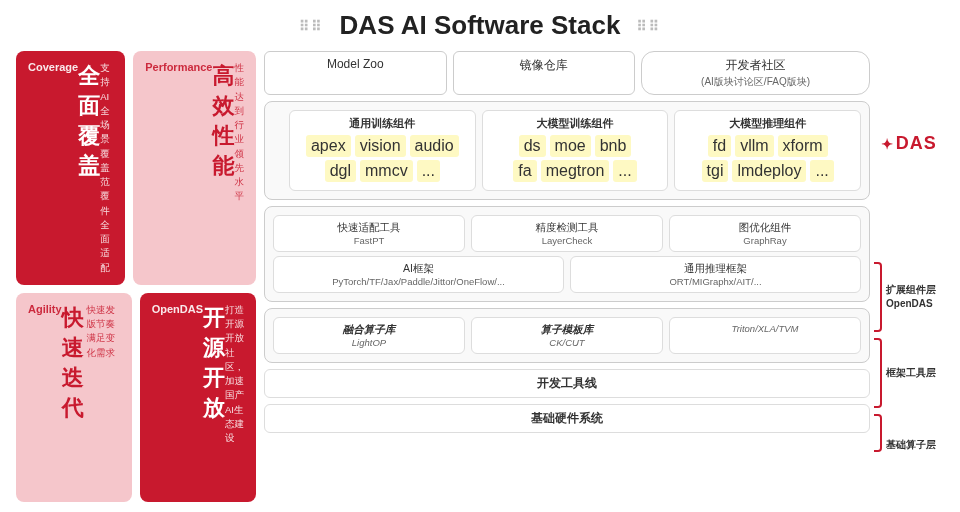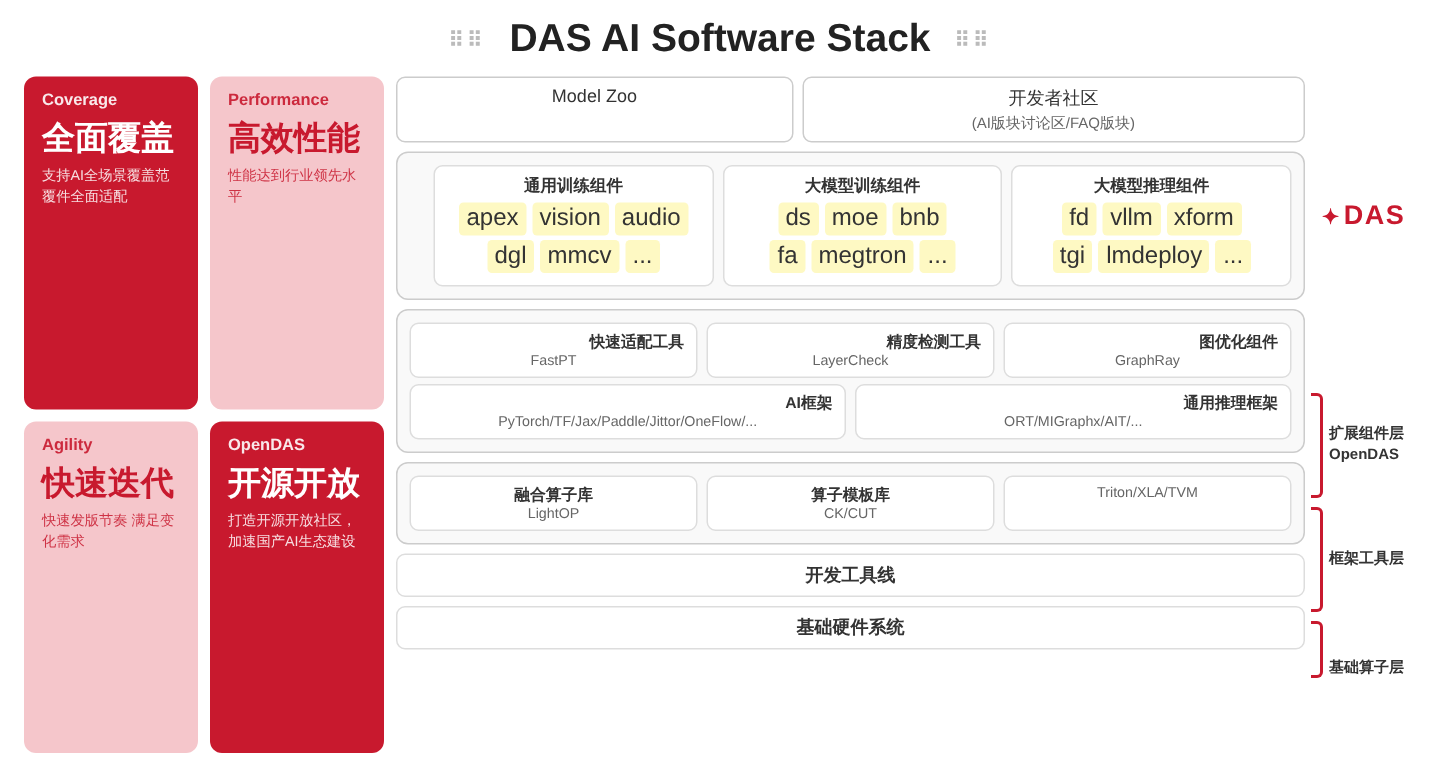--- a/index.html
+++ b/index.html
@@ -48,21 +48,20 @@
     .left-row {
       display: flex;
       gap: 8px;
       flex: 1;
     }
     .left-card {
       flex: 1;
       border-radius: 8px;
       padding: 10px 12px;
       display: flex;
-      flex-direction: column;
     }
     .left-card.red {
       background: #c8192e;
       color: #fff;
     }
     .left-card.light-red {
       background: #f5c6cb;
       color: #c8192e;
     }
     .left-card .card-label {
@@ -91,20 +90,21 @@
       border: 1.5px solid #ccc;
       border-radius: 6px;
       text-align: center;
       padding: 5px 13px;
       font-size: 12px;
       color: #333;
       background: #fff;
     }
     .top-box.wide {
       flex: 1.3;
+      border-radius: 13px;
     }
     .top-box .sub-text {
       font-size: 10px;
       color: #666;
     }
     
     .section-block {
       border: 1.5px solid #ccc;
       border-radius: 8px;
       padding: 8px;
@@ -147,32 +147,32 @@
     }
     .framework-box {
       border: 1.5px solid #ddd;
       border-radius: 6px;
       padding: 5px 8px;
       background: #fff;
       text-align: center;
     }
     .framework-box .fb-title {
       font-size: 10.5px;
-      font-weight: bold;
-      color: #333;
-      text-align: right;
+      font-weight: normal;
+      color: #333;
     }
     .framework-box .fb-sub {
       font-size: 9.5px;
       color: #666;
     }
     
     .base-section {
       display: flex;
       gap: 6px;
+      font-style: italic;
     }
     .base-box {
       flex: 1;
       border: 1.5px solid #ddd;
       border-radius: 6px;
       padding: 5px 8px;
       background: #fff;
       text-align: center;
     }
     .base-box .bb-title {
@@ -273,20 +273,23 @@
     </div>
   </div>
 
   <div class="outer-wrapper">
     <div class="right-wrapper">
 
       <div class="top-row">
         <div class="top-box">
           <span>Model Zoo</span>
         </div>
+        <div class="top-box">
+          <span>镜像仓库</span>
+        </div>
         <div class="top-box wide">
           <span>开发者社区</span><br>
           <span class="sub-text">(AI版块讨论区/FAQ版块)</span>
         </div>
       </div>
 
       <div class="section-block">
         <div class="expand-section">
           <div class="expand-col">
             <div class="col-title">通用训练组件</div>

